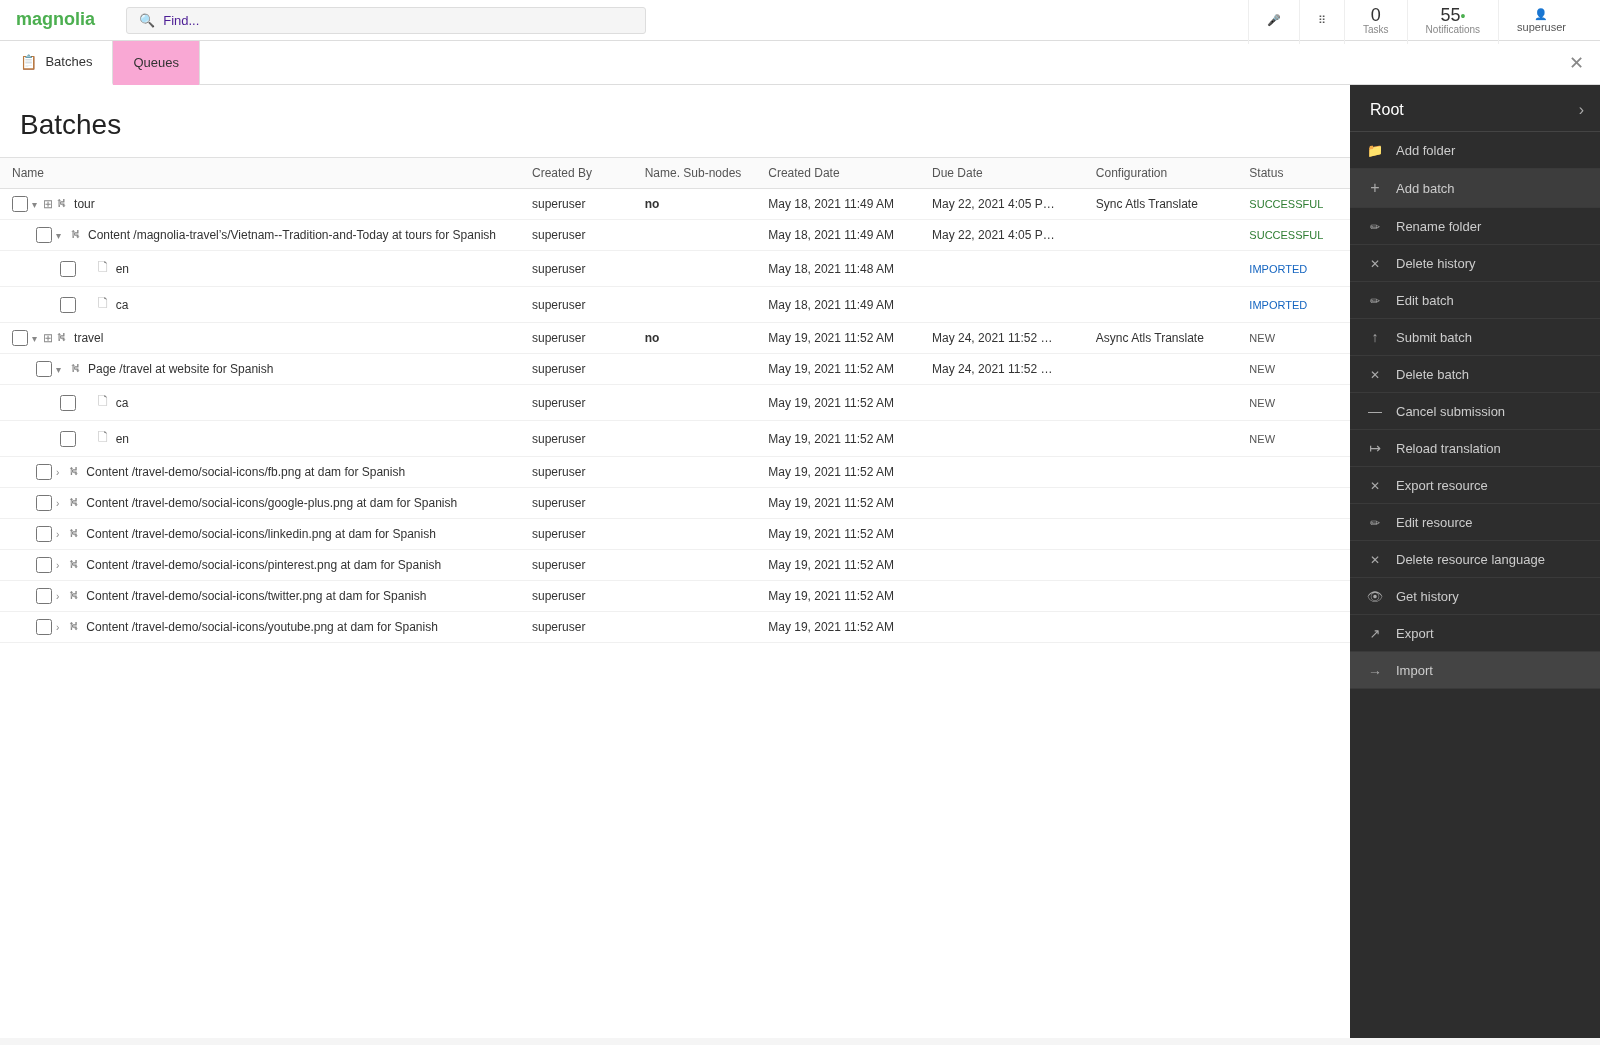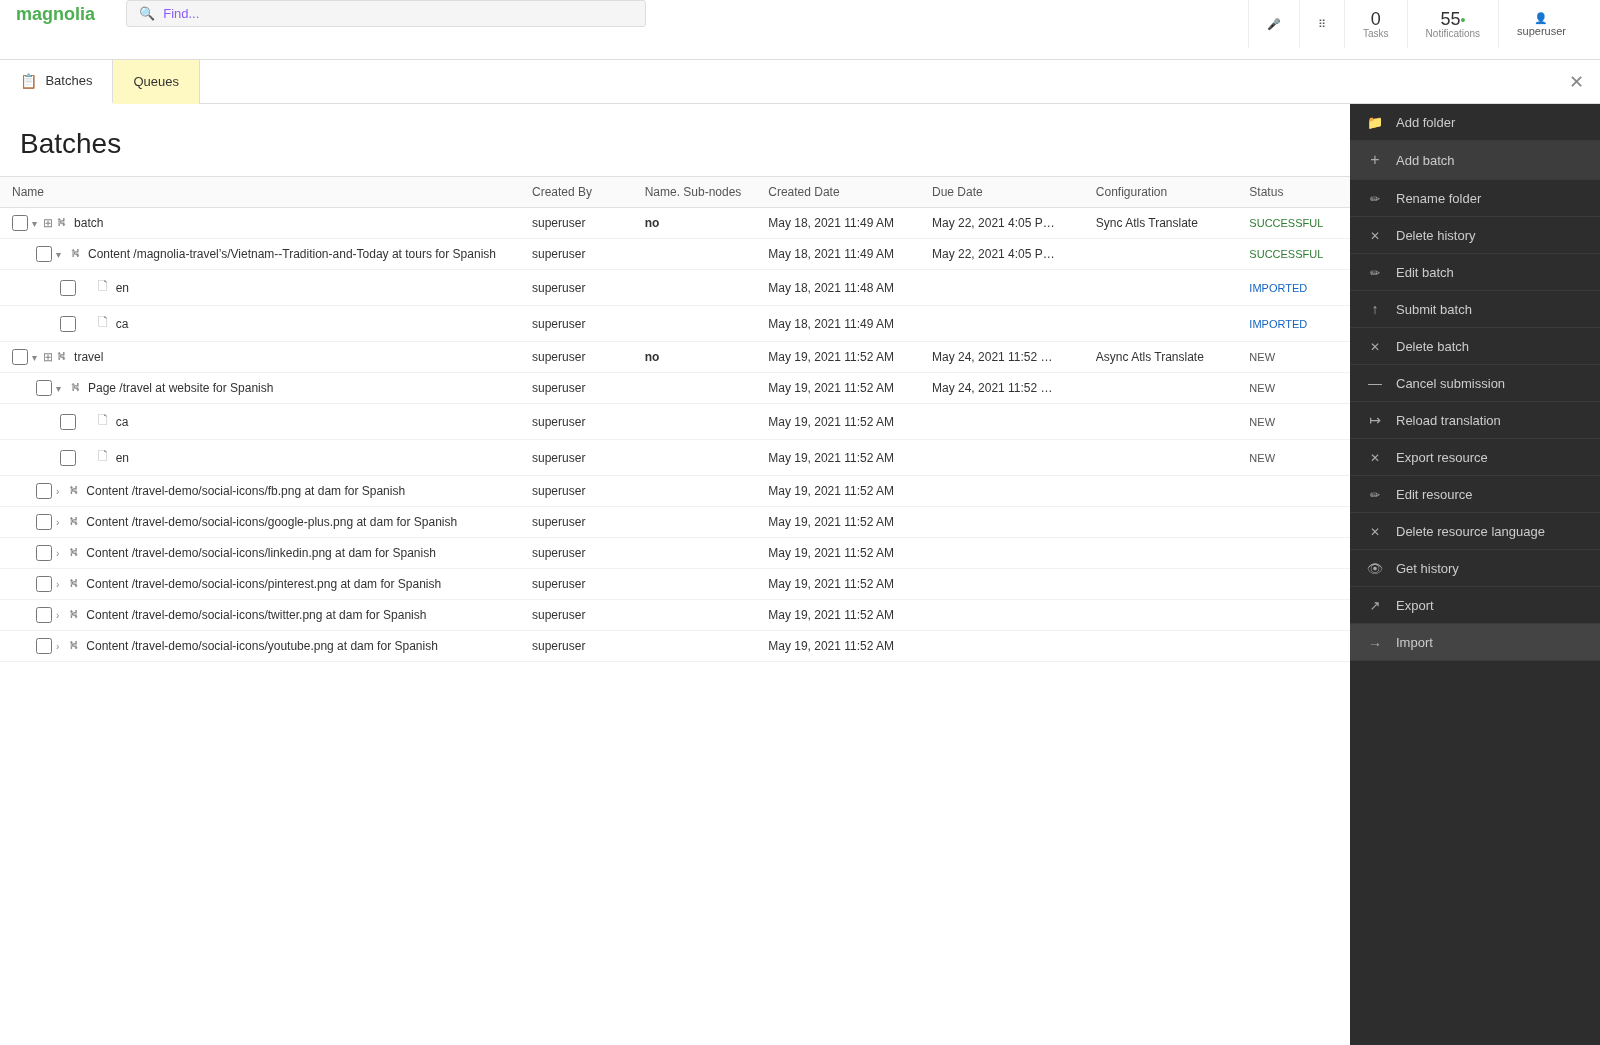--- a/index.html
+++ b/index.html
@@ -1,24 +1,24 @@
 <!DOCTYPE html>
 <html><head>
   <meta charset="utf-8">
   <style>
     * { box-sizing: border-box; margin: 0; padding: 0; }
     body { font-family: 'Helvetica Neue', Arial, sans-serif; font-size: 13px; background: #f5f5f5; color: #333; overflow: hidden; height: 1045px; width: 1600px; }
 
     
     .top-nav {
       display: flex;
-      align-items: flex-start;
+      align-items: center;
       background: #fff;
       border-bottom: 1px solid #ddd;
-      height: 60px;
+      height: 41px;
       padding: 0 16px;
       position: relative;
       z-index: 10;
     }
     .logo {
       width: 90px;
       margin-right: 20px;
     }
     .logo svg { width: 90px; height: 28px; }
     .search-bar {
@@ -66,21 +66,21 @@
     .tab {
       display: flex;
       align-items: center;
       gap: 8px;
       padding: 0 20px;
       height: 44px;
       border-right: 1px solid #ddd;
       cursor: pointer;
       font-size: 13px;
       color: #333;
-      background: #fef9c3;
+      background: #f9a8d4;
     }
     .tab.active {
       background: #fff;
       border-bottom: 2px solid #fff;
       font-weight: 500;
     }
     .tab-icon { font-size: 14px; color: #4caf50; }
     .close-btn {
       margin-left: auto;
       padding: 0 16px;
@@ -210,21 +210,21 @@
 <body>
 
 <div class="top-nav">
   <div class="logo">
     <svg viewBox="0 0 90 28" xmlns="http://www.w3.org/2000/svg">
       <text x="0" y="20" font-family="Arial" font-size="18" font-weight="bold" fill="#4caf50">magnolia</text>
     </svg>
   </div>
   <div class="search-bar">
     <span style="color:#999;">🔍</span>
-    <span style="color:#8b5cf6;">Find...</span>
+    <span style="color:#4c1d95;">Find...</span>
   </div>
   <div class="nav-right">
     <div class="nav-item">
       <span>🎤</span>
     </div>
     <div class="nav-item">
       <span>⠿</span>
     </div>
     <div class="nav-item">
       <div class="nav-count">0</div>
@@ -270,21 +270,21 @@
         </tr>
       </thead>
       <tbody id="table-body">
       <tr>
             <td class="col-name">
     <div style="display:flex;align-items:center;padding-left:0px;gap:4px;">
       <input type="checkbox" class="row-checkbox" style="">
                 <span class="expand-arrow">▾</span>
                 <span style="color:#888;font-size:12px;">⊞</span>
       <span style="color:#888;font-size:12px;">⛕</span>
-                <span style="margin-left:4px;">batch</span>
+                <span style="margin-left:4px;">tour</span>
     </div>
             </td>
             <td class="col-created">superuser</td>
      <td class="col-incl">no</td>
      <td class="col-update">May 18, 2021 11:49 AM</td>
      <td class="col-due">May 22, 2021 4:05 P…</td>
      <td class="col-config">Sync Atls Translate</td>
      <td class="col-status"><span class="status-badge status-success">SUCCESSFUL</span></td>
           </tr>
           <tr>
@@ -502,20 +502,24 @@
      <td class="col-update">May 19, 2021 11:52 AM</td>
      <td class="col-due"></td>
      <td class="col-config"></td>
      <td class="col-status"><span class="status-badge "></span></td>
           </tr>
         </tbody>
     </table>
   </div>
 
   <div class="sidebar">
+    <div class="sidebar-header">
+      <span class="sidebar-title">Root</span>
+      <span class="sidebar-expand">›</span>
+    </div>
     <div id="sidebar-items">
         <div class="sidebar-item">
           <span class="sidebar-item-icon"><span style="font-size:13px;color:#aaa;">📁</span></span>
     <span class="sidebar-item-label">Add folder</span>
         </div>
         <div class="sidebar-item highlighted">
           <span class="sidebar-item-icon"><span style="font-size:16px;color:#aaa;font-weight:300;">+</span></span>
     <span class="sidebar-item-label">Add batch</span>
         </div>
         <div class="sidebar-item">

